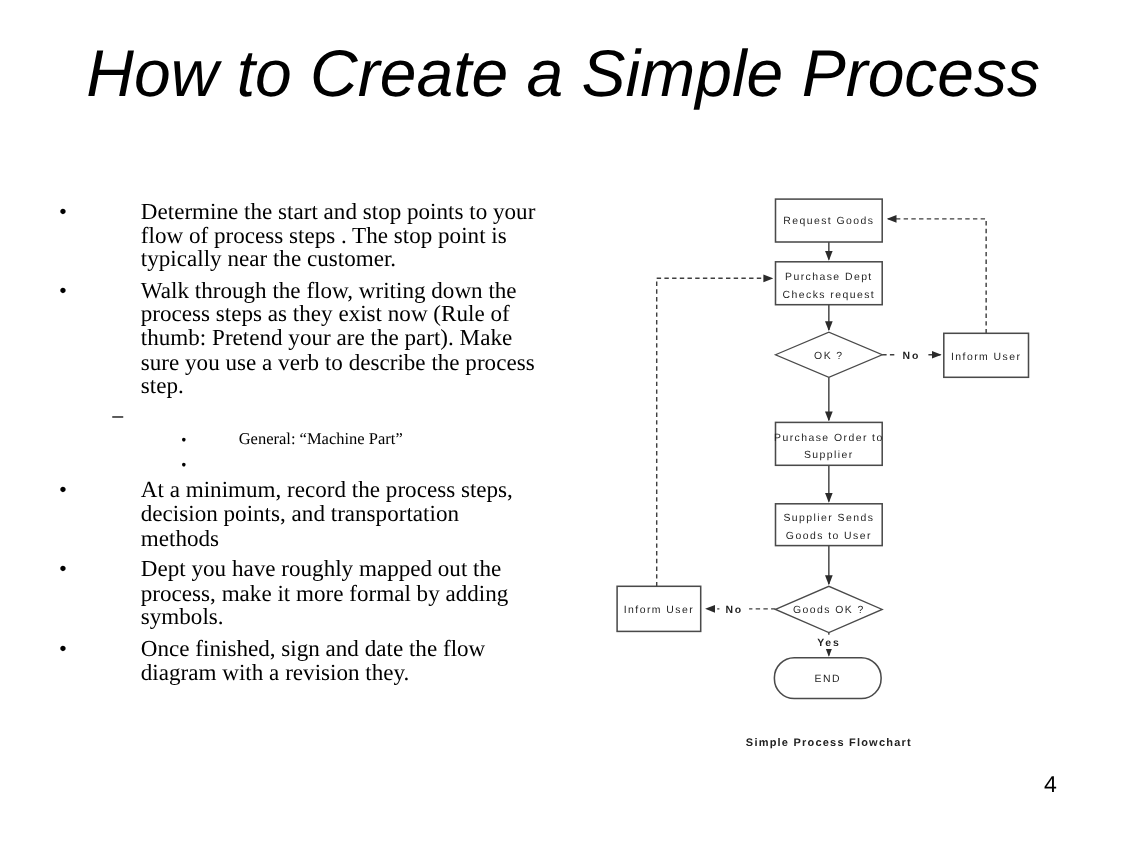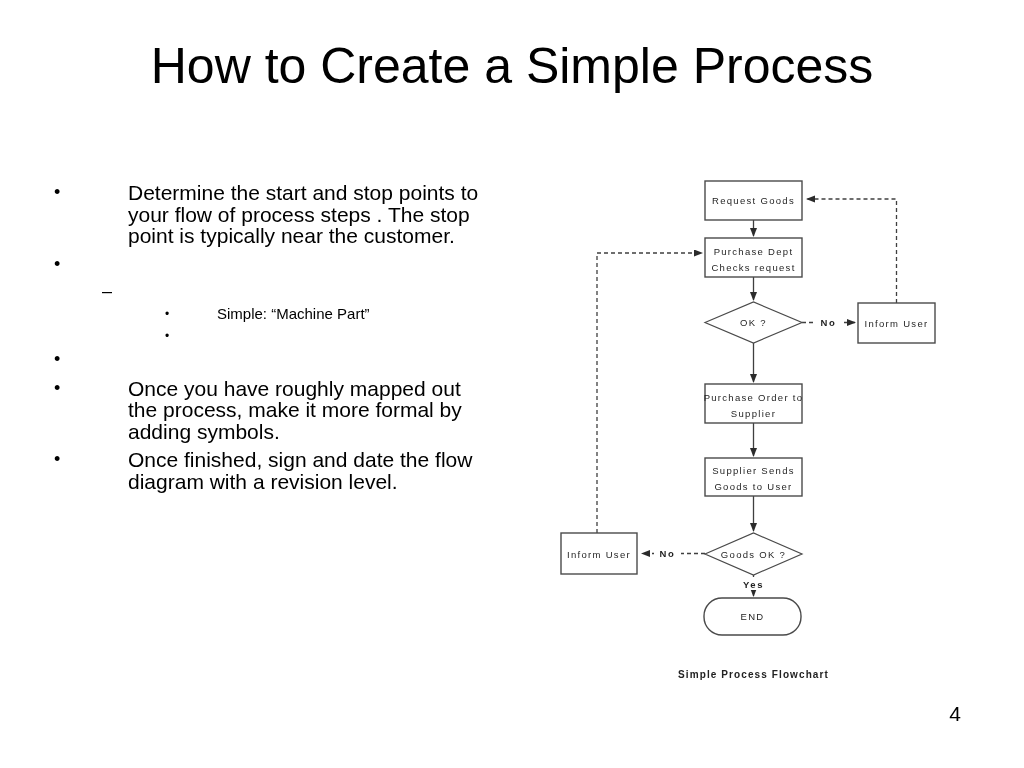--- a/index.html
+++ b/index.html
@@ -6,29 +6,29 @@
   body{
     width:1024px;height:768px;background:#ffffff;overflow:hidden;
     font-family:"Liberation Sans","DejaVu Sans",sans-serif;color:#000;
     position:relative;
   }
   .slide{position:absolute;inset:0;background:#fff;}
 
   
   .title{
     position:absolute;top:33px;left:0;width:100%;
-    text-align:center;font-size:50px;line-height:67px;color:#000;
-    font-weight:400;white-space:nowrap;
+    text-align:center;font-size:60px;line-height:67px;color:#000;
+    font-weight:400;white-space:nowrap;font-style:italic;
   }
 
   
   .bullets{position:absolute;left:38px;top:182px;width:455px;}
   .row{display:flex;align-items:flex-start;}
   .m{flex:none;box-sizing:border-box;}
-  .t{flex:1;min-width:0;}
+  .t{flex:1;min-width:0;font-family:Liberation Serif, serif;}
   .lv1{font-size:21px;line-height:21.6px;margin-bottom:7px;}
   .lv1 .m{width:90px;padding-left:16px;font-size:18px;}
   .lv2{font-size:18px;line-height:18.6px;margin-bottom:4px;}
   .lv2 .m{width:135px;padding-left:64px;}
   .lv3{font-size:15px;line-height:18px;margin-bottom:4px;}
   .lv3 .m{width:179px;padding-left:127px;font-size:12px;}
 
   
   .flow{position:absolute;left:540px;top:170px;width:484px;height:520px;}
   .flow rect.node{fill:#fff;stroke:#4a4a4a;stroke-width:1.4;}
@@ -58,41 +58,43 @@
     <div>How to Create a Simple Process</div>
   </div>
 
   <div class="bullets">
     <div class="row lv1">
       <span class="m">•</span>
       <span class="t">Determine the start and stop points to your flow of process steps .  The stop point is typically near the customer.</span>
     </div>
     <div class="row lv1">
       <span class="m">•</span>
+      <span class="t">Walk through the flow, writing down the process steps as they exist now (Rule of thumb: Pretend your are the part). Make sure you use a verb to describe the process step.</span>
     </div>
     <div class="row lv2">
       <span class="m">–</span>
     </div>
     <div class="row lv3">
       <span class="m">•</span>
-      <span class="t">Simple: “Machine Part”</span>
+      <span class="t">General: “Machine Part”</span>
     </div>
     <div class="row lv3">
       <span class="m">•</span>
     </div>
     <div class="row lv1">
       <span class="m">•</span>
+      <span class="t">At a minimum, record the process steps, decision points, and transportation methods</span>
     </div>
     <div class="row lv1">
       <span class="m">•</span>
-      <span class="t">Once you have roughly mapped out the process, make it more formal by adding  symbols.</span>
+      <span class="t">Dept you have roughly mapped out the process, make it more formal by adding  symbols.</span>
     </div>
     <div class="row lv1">
       <span class="m">•</span>
-      <span class="t">Once finished, sign and date the flow diagram with a revision level.</span>
+      <span class="t">Once finished, sign and date the flow diagram with a revision they.</span>
     </div>
   </div>
 
   <svg class="flow" viewBox="0 0 484 520">
     <defs>
       <marker id="ah" markerWidth="9" markerHeight="8" refX="8" refY="3.5" orient="auto" markerUnits="userSpaceOnUse">
         <path d="M0,0 L9,3.5 L0,7 Z" fill="#2b2b2b"></path>
       </marker>
     </defs>
 

